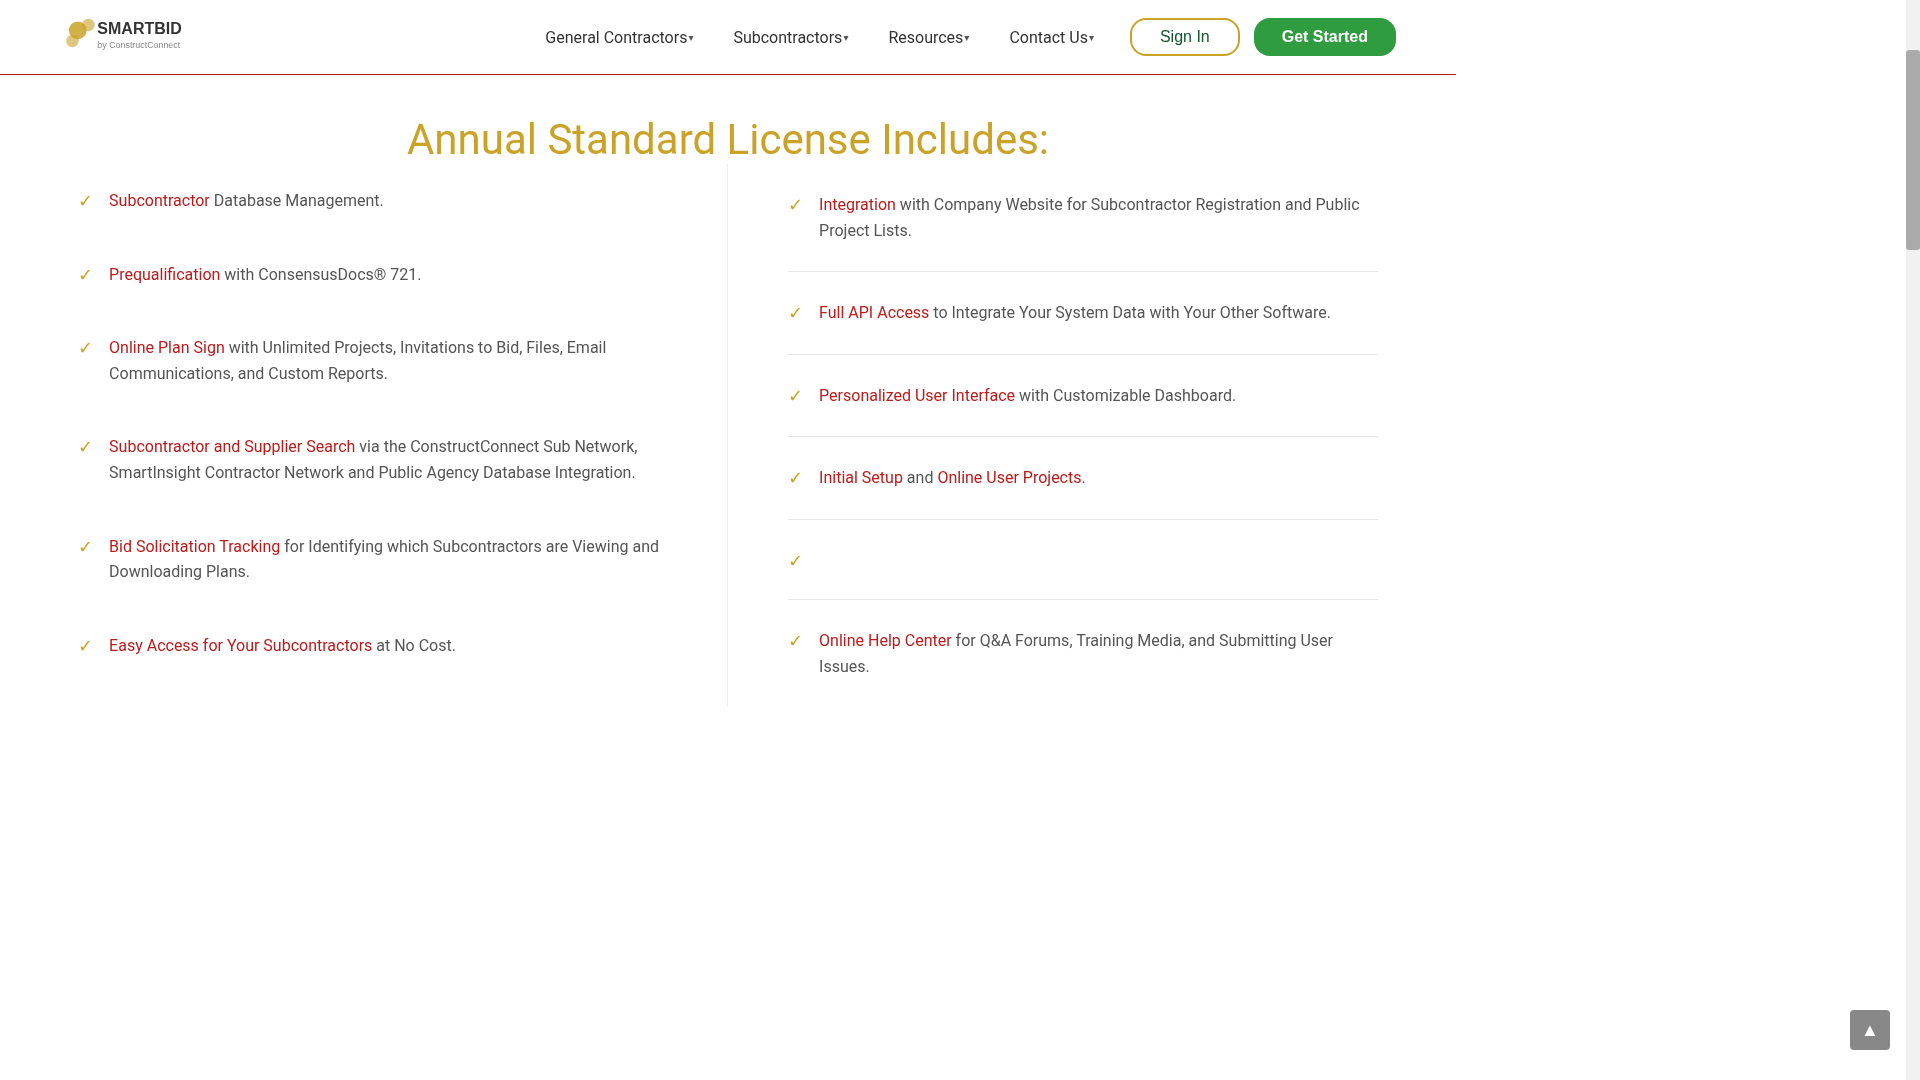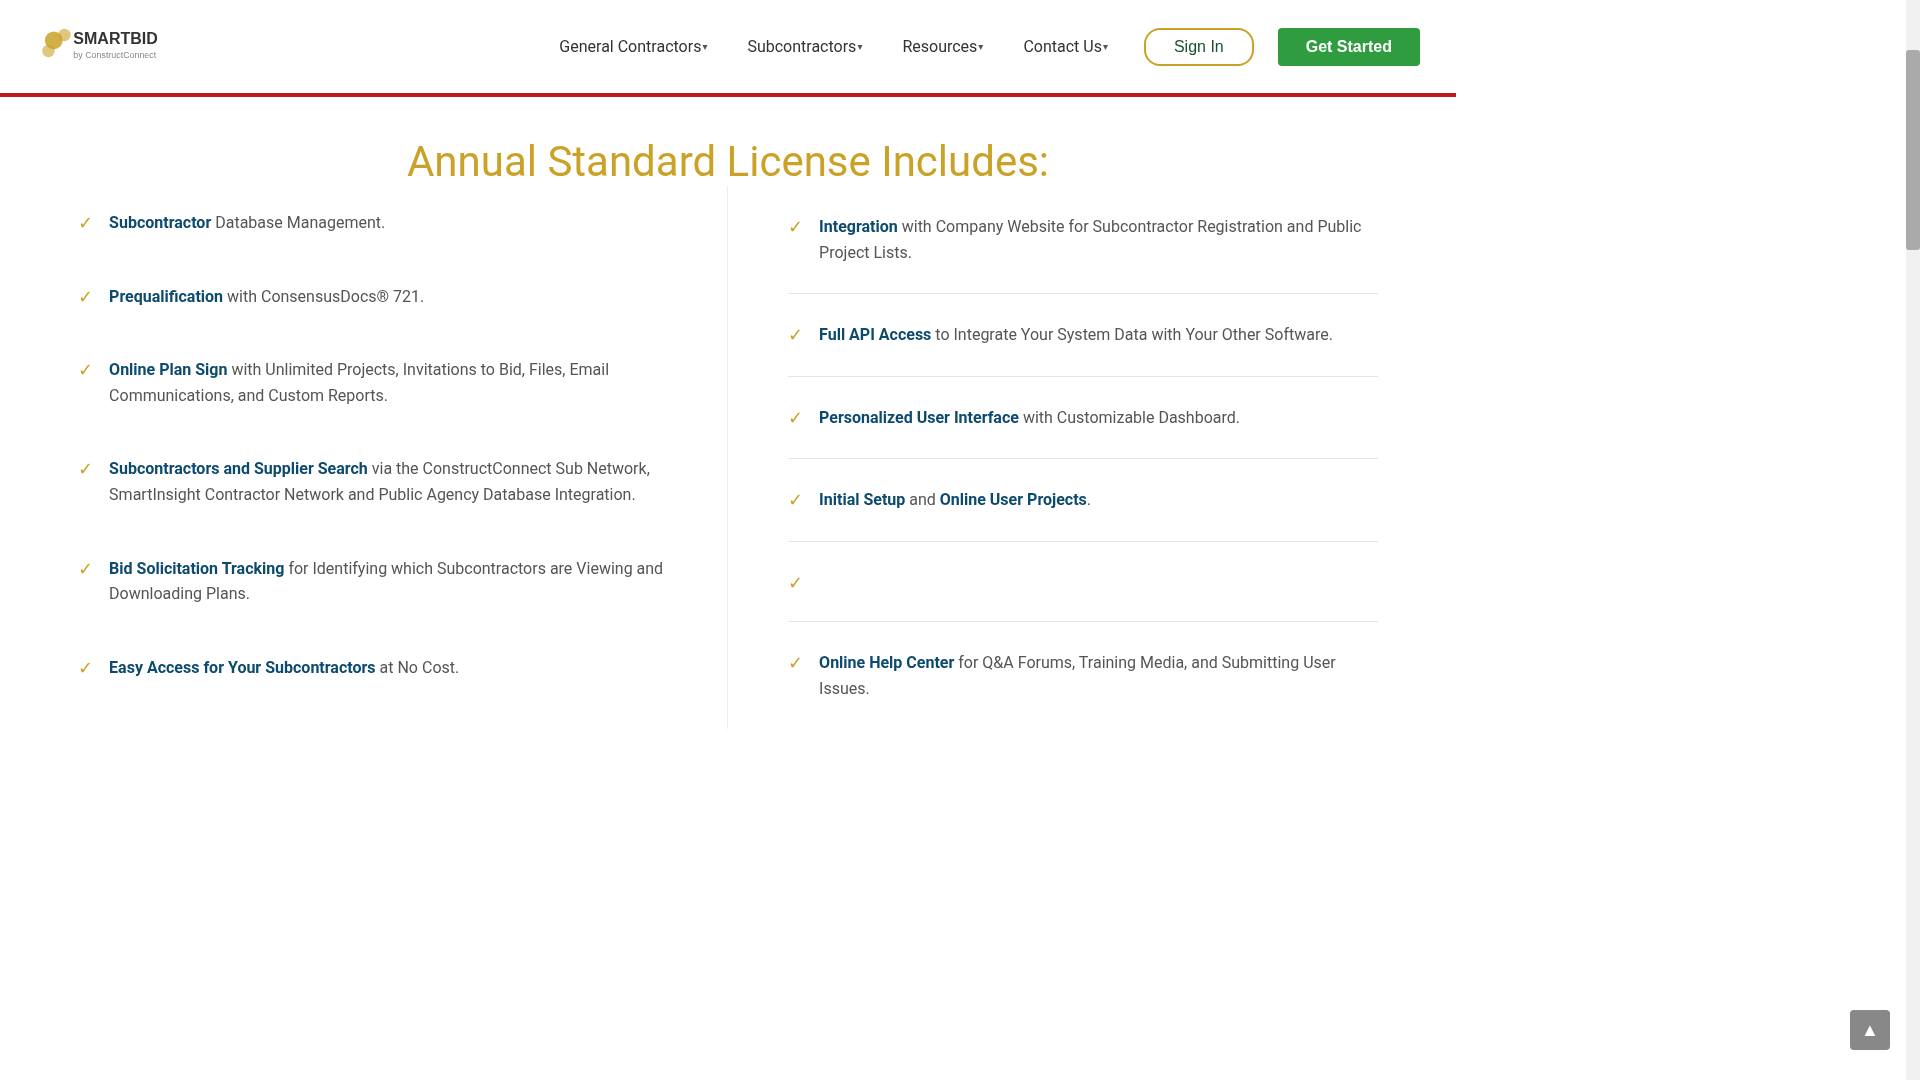--- a/index.html
+++ b/index.html
@@ -14,23 +14,23 @@
       color: #555;
       width: 1456px;
       min-height: 830px;
       overflow-x: hidden;
     }
 
     
     .navbar {
       display: flex;
       align-items: center;
-      padding: 0 36px;
-      height: 97px;
-      border-bottom: 4px solid #b91c1c;
+      padding: 0 60px;
+      height: 75px;
+      border-bottom: 1px solid #b91c1c;
       background: #fff;
     }
 
     .logo-area {
       display: flex;
       align-items: center;
       margin-right: auto;
     }
 
     .logo-svg {
@@ -70,25 +70,25 @@
       cursor: pointer;
       font-weight: 500;
       margin-left: 12px;
     }
 
     .btn-getstarted {
       padding: 10px 28px;
       background: #2e9c3f;
       color: #fff;
       border: none;
-      border-radius: 4px;
+      border-radius: 16px;
       font-size: 16px;
       cursor: pointer;
       font-weight: 600;
-      margin-left: 16px;
+      margin-left: 6px;
     }
 
     
     .main-content {
       padding: 40px 60px 60px;
     }
 
     .page-title {
       text-align: center;
       font-size: 42px;
@@ -137,22 +137,22 @@
       flex-shrink: 0;
     }
 
     .feature-text {
       font-size: 16px;
       line-height: 1.6;
       color: #555;
     }
 
     .feature-text strong {
-      color: #0c4a6e;
-      font-weight: 700;
+      color: #b91c1c;
+      font-weight: 400;
       margin-top: 45px;
     }
 
     
     .scroll-top-btn {
       position: fixed;
       bottom: 30px;
       right: 30px;
       width: 40px;
       height: 40px;
@@ -247,21 +247,21 @@
       <div class="feature-item">
         <span class="check-icon">✓</span>
         <p class="feature-text">
           <strong>Online Plan Sign</strong> with Unlimited Projects, Invitations to Bid, Files, Email Communications, and Custom Reports.
         </p>
       </div>
 
       <div class="feature-item">
         <span class="check-icon">✓</span>
         <p class="feature-text">
-          <strong>Subcontractors and Supplier Search</strong> via the ConstructConnect Sub Network, SmartInsight Contractor Network and Public Agency Database Integration.
+          <strong>Subcontractor and Supplier Search</strong> via the ConstructConnect Sub Network, SmartInsight Contractor Network and Public Agency Database Integration.
         </p>
       </div>
 
       <div class="feature-item">
         <span class="check-icon">✓</span>
         <p class="feature-text">
           <strong>Bid Solicitation Tracking</strong> for Identifying which Subcontractors are Viewing and Downloading Plans.
         </p>
       </div>
 

